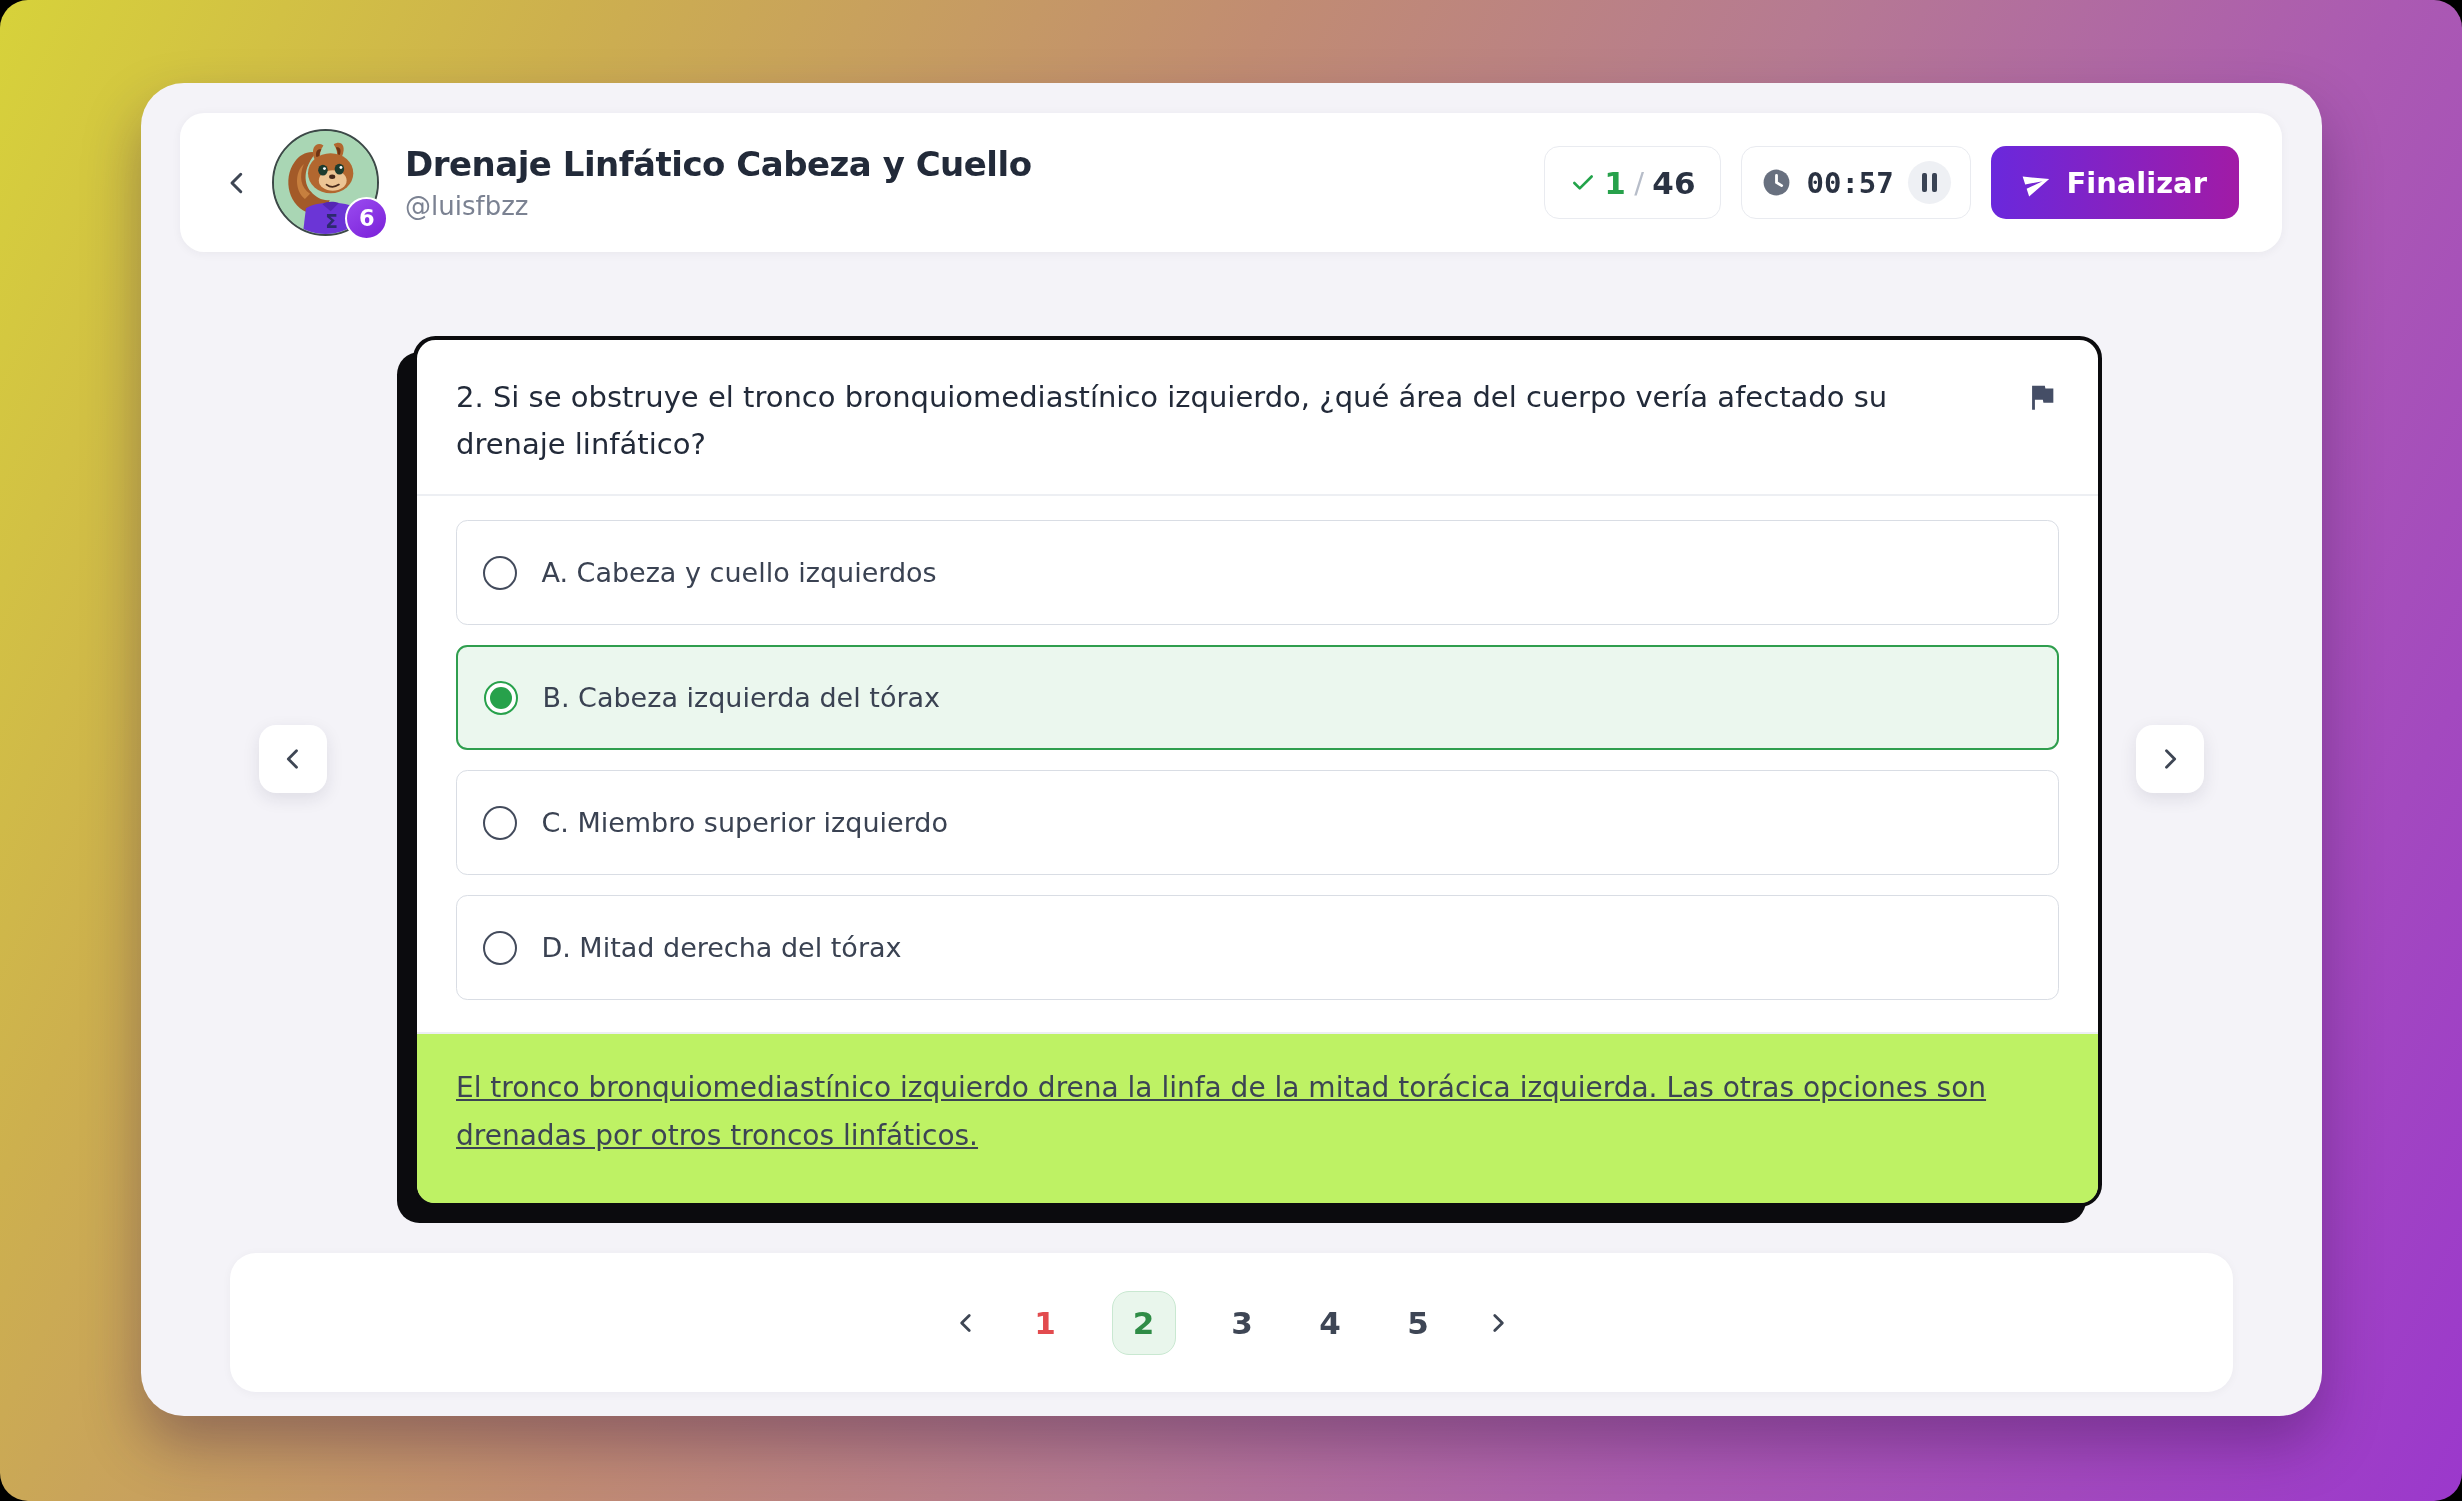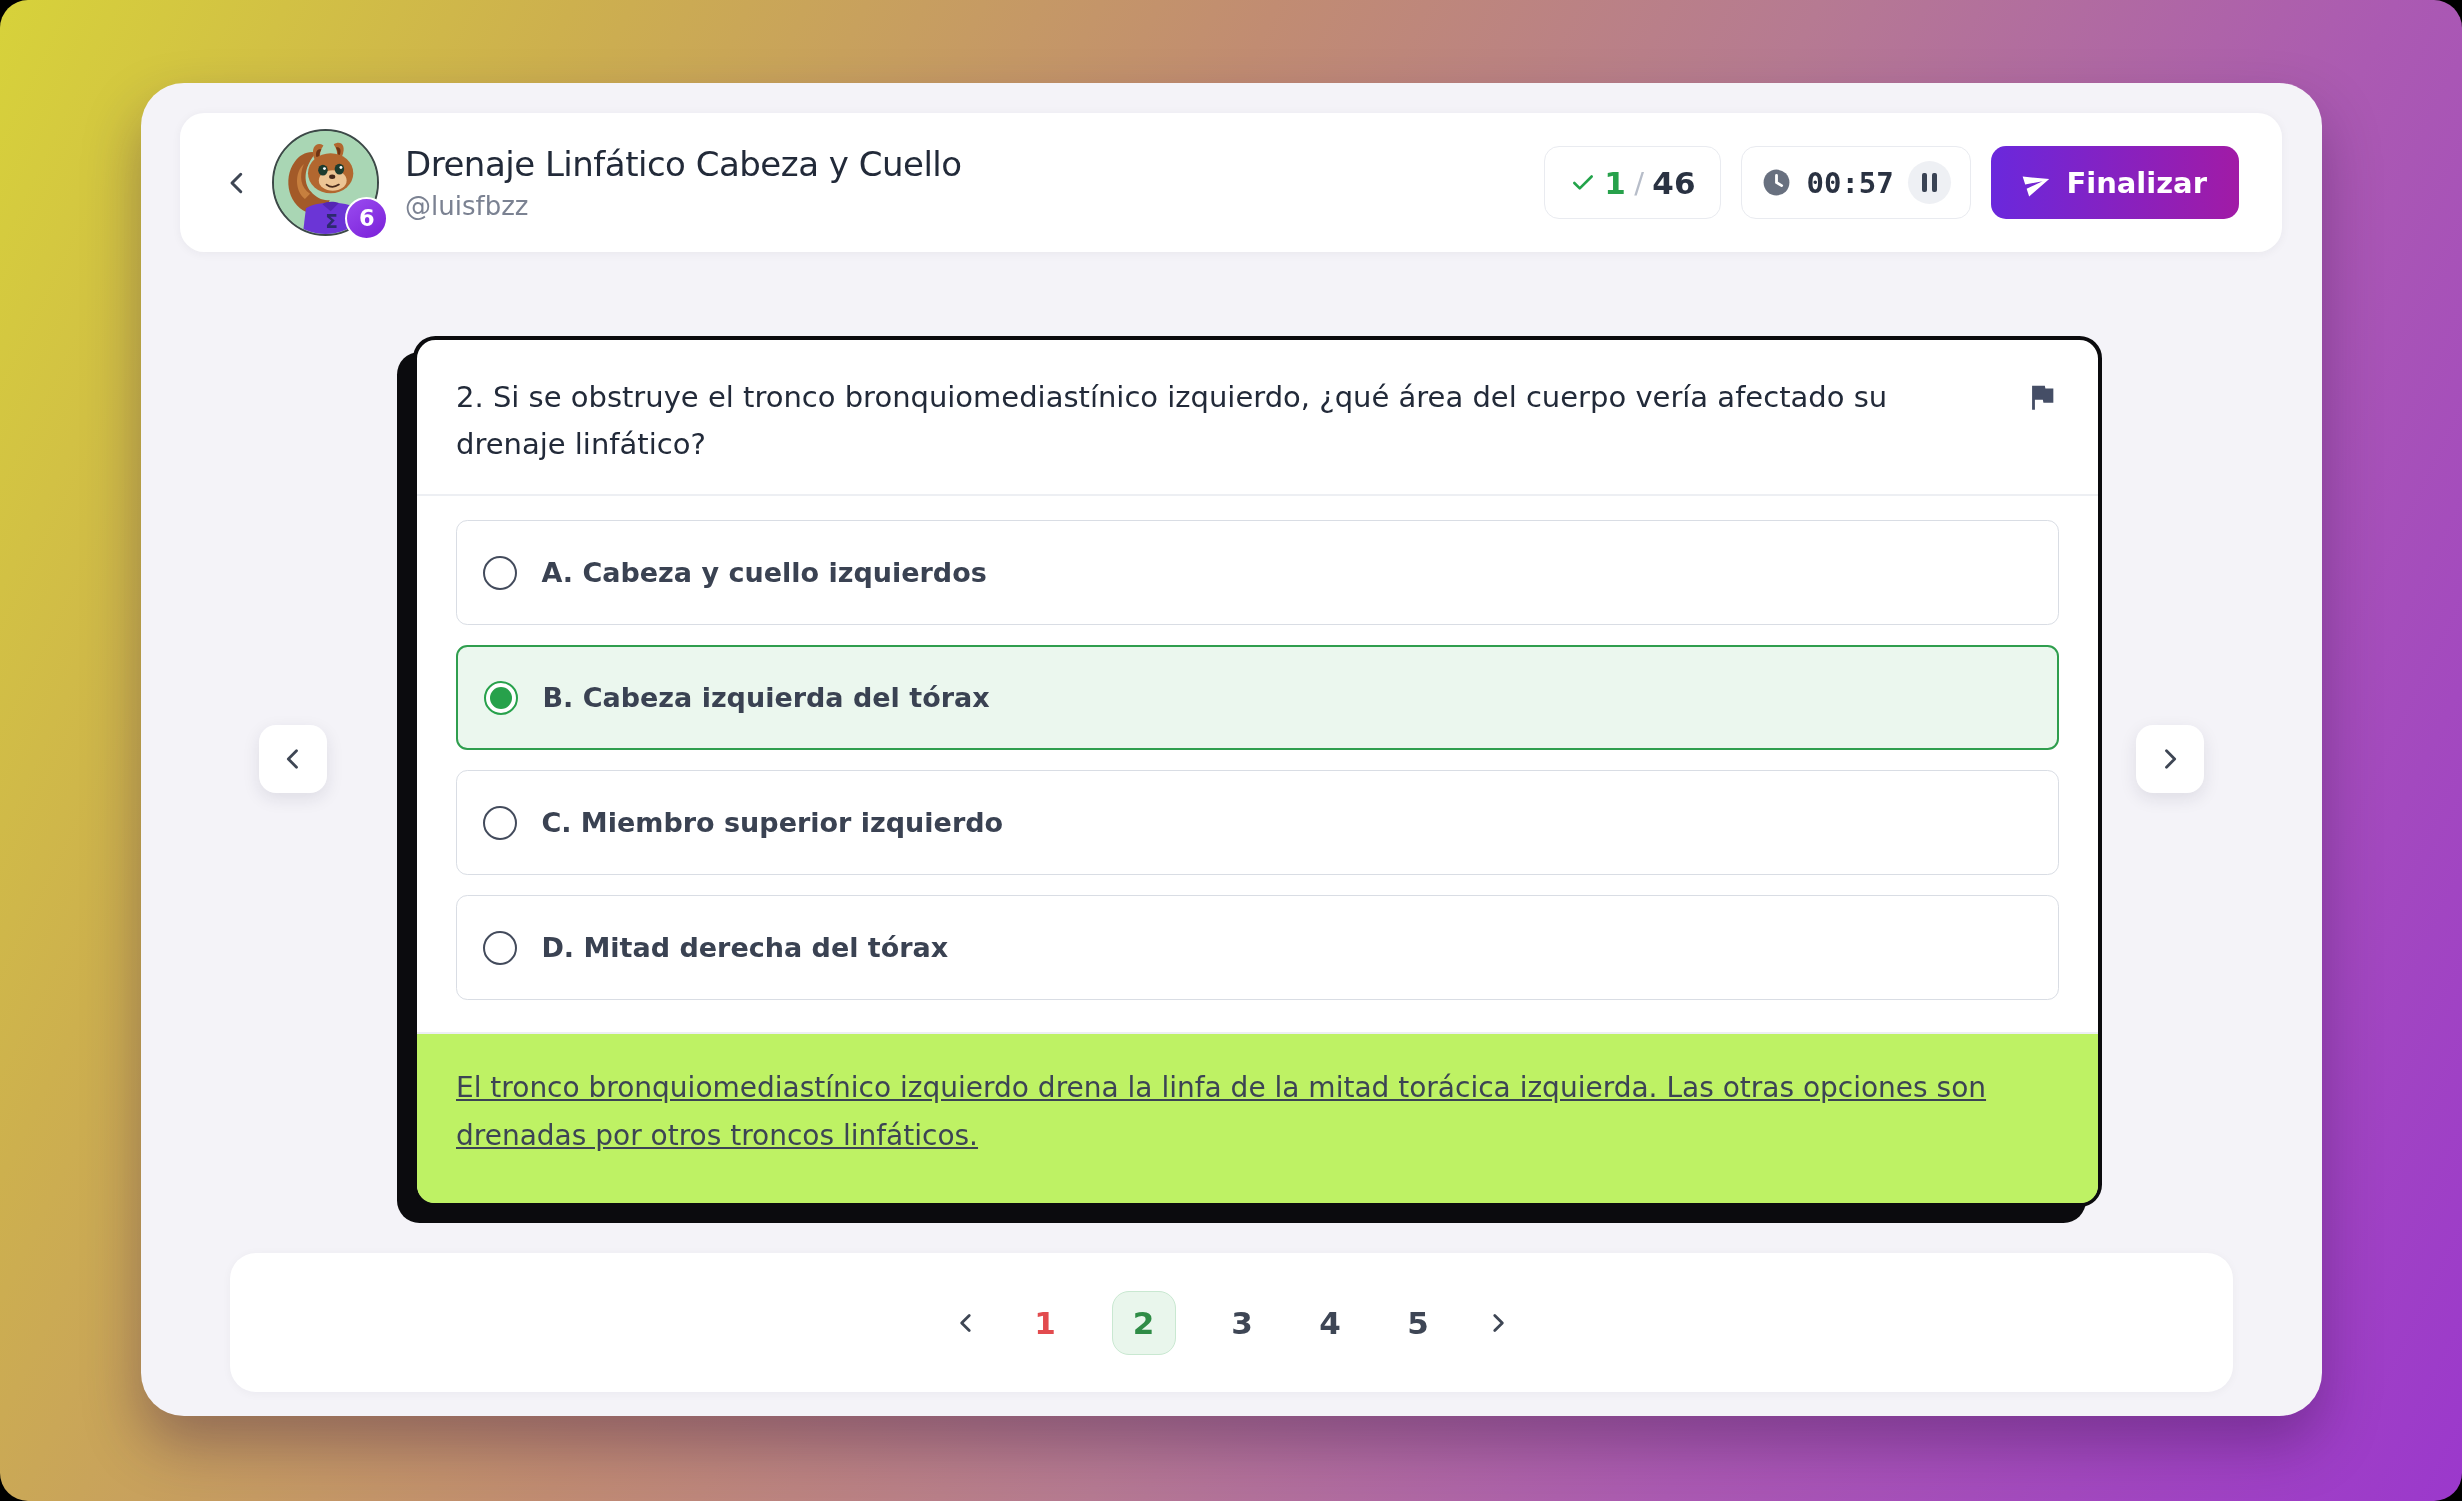--- a/index.html
+++ b/index.html
@@ -21,21 +21,21 @@
   .back-btn{width:41px;height:41px;display:flex;align-items:center;justify-content:center;cursor:pointer;}
   .avatar-wrap{position:relative;width:107px;height:107px;margin-left:15px;flex:0 0 auto;}
   .avatar{width:107px;height:107px;border-radius:50%;overflow:hidden;border:2.8px solid #3c4847;box-sizing:border-box;background:#a9d6b4;}
   .avatar svg{display:block;width:100%;height:100%;}
   .badge{
     position:absolute;right:-9.4px;bottom:-3.8px;width:43px;height:43px;border-radius:50%;
     background:linear-gradient(145deg,#9a4cf0,#7a1fd8);border:2.8px solid #fff;color:#fff;
     font-weight:bold;font-size:22.5px;display:flex;align-items:center;justify-content:center;box-sizing:border-box;
   }
   .titles{margin-left:26px;display:flex;flex-direction:column;gap:6.6px;}
-  .title{font-size:34px;font-weight:400;color:#222a39;letter-spacing:-0.5px;}
+  .title{font-size:34px;font-weight:700;color:#222a39;letter-spacing:-0.5px;}
   .subtitle{font-size:26px;color:#7b8292;}
   .header-right{margin-left:auto;display:flex;align-items:center;gap:20.6px;}
   .pill{height:73px;border:1.9px solid #e9ebf0;border-radius:15px;background:#fff;display:flex;align-items:center;box-sizing:border-box;}
   .stats-pill{padding:0 24.4px;gap:8.4px;}
   .stat-num{font-size:31px;font-weight:700;}
   .stat-current{color:#27a14b;}
   .stat-sep{color:#b7bdc9;font-size:29px;font-weight:400;}
   .stat-total{color:#2a3242;}
   .timer-pill{padding:0 19px;gap:14px;}
   .timer-text{font-family:"DejaVu Sans Mono","Liberation Mono",monospace;font-size:29px;font-weight:700;color:#2a3242;}
@@ -48,21 +48,21 @@
   }
   
   .q-card{
     position:absolute;left:272px;top:253px;width:1689px;background:#fff;
     border:4.7px solid #0b0b0e;border-radius:22.5px;box-shadow:-16px 16px 0 #0b0b0e;box-sizing:border-box;
   }
   .q-head{display:flex;justify-content:space-between;align-items:flex-start;padding:34px 39px 26px;}
   .q-text{font-size:29px;line-height:1.62;color:#222a39;font-weight:500;max-width:1492px;}
   .flag-btn{margin-top:5.6px;cursor:pointer;flex:0 0 auto;}
   .divider{height:1.9px;background:#edeff3;}
-  .options{display:flex;flex-direction:column;gap:20px;padding:24.4px 39px 32px;font-weight:bold;}
+  .options{display:flex;flex-direction:column;gap:20px;padding:24.4px 39px 32px;}
   .option{
     display:flex;align-items:center;gap:24.4px;height:105px;border:1.9px solid #d9dde4;border-radius:11.3px;
     padding:0 26px;cursor:pointer;background:#fff;box-sizing:border-box;
   }
   .option.selected{background:#ebf7ee;border:2.8px solid #2f9e4e;}
   .radio{width:34px;height:34px;border-radius:50%;border:2.8px solid #434b5c;box-sizing:border-box;background:#fff;flex:0 0 auto;position:relative;}
   .option.selected .radio{border-color:#27a14b;}
   .option.selected .radio::after{content:"";position:absolute;inset:3.8px;border-radius:50%;background:#27a14b;}
   .option-label{font-size:27px;color:#3a4252;}
   .explanation{

